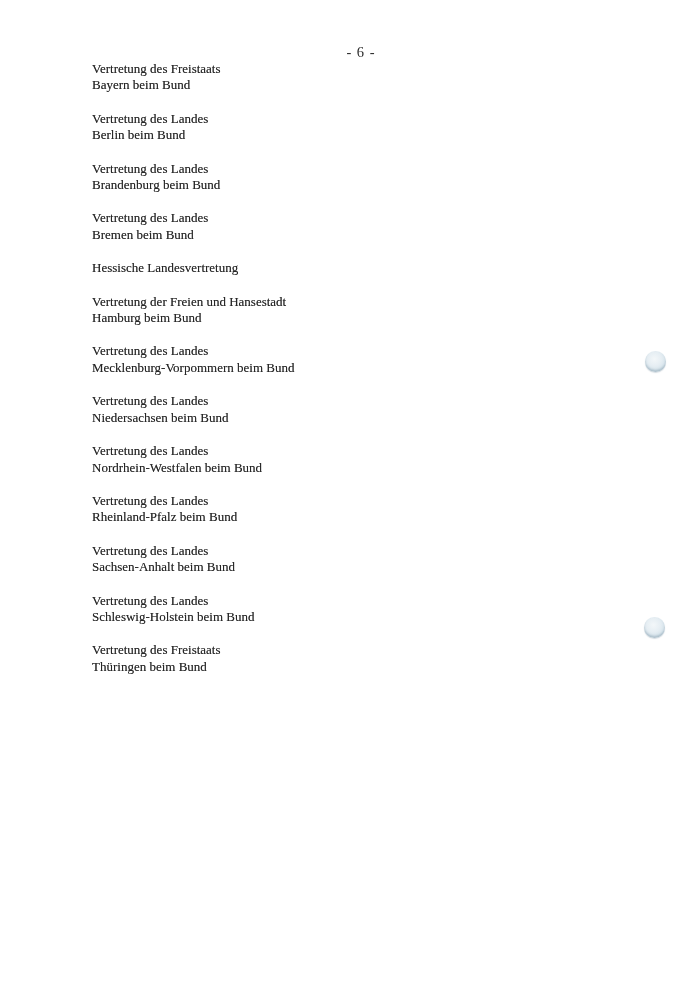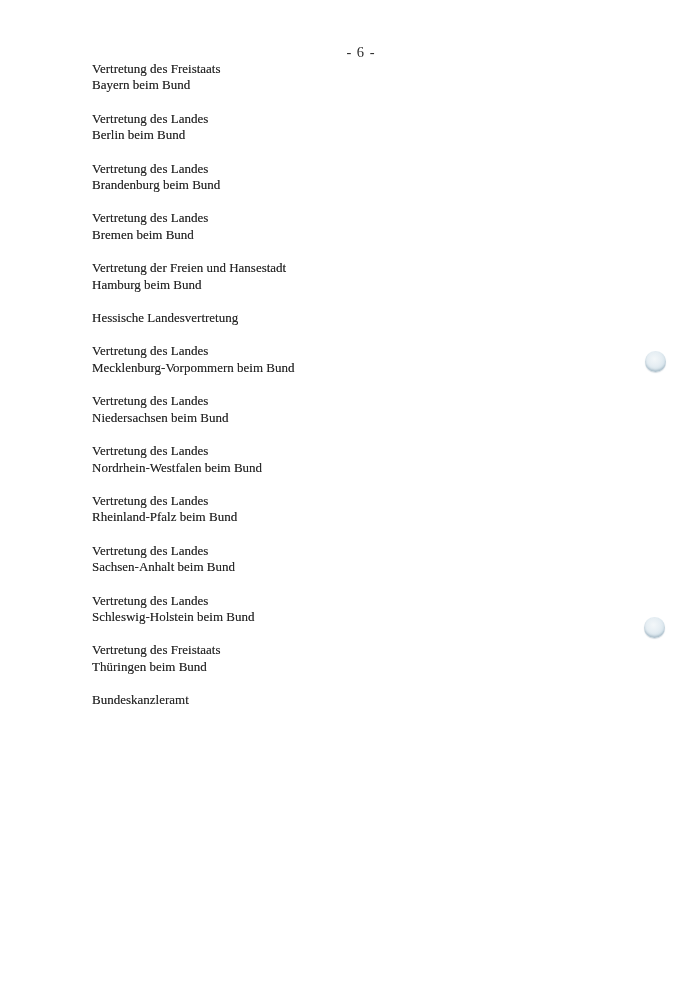--- a/index.html
+++ b/index.html
@@ -59,28 +59,27 @@
 <div class="page">
 
   <div class="page-number">- 6 -</div>
 
   <div class="entries">
 
   <p class="entry">Vertretung des Freistaats<br>Bayern beim Bund</p>
       <p class="entry">Vertretung des Landes<br>Berlin beim Bund</p>
       <p class="entry">Vertretung des Landes<br>Brandenburg beim Bund</p>
       <p class="entry">Vertretung des Landes<br>Bremen beim Bund</p>
+      <p class="entry">Hessische Landesvertretung</p>
       <p class="entry">Vertretung der Freien und Hansestadt<br>Hamburg beim Bund</p>
-      <p class="entry">Hessische Landesvertretung</p>
       <p class="entry">Vertretung des Landes<br>Mecklenburg-Vorpommern beim Bund</p>
       <p class="entry">Vertretung des Landes<br>Niedersachsen beim Bund</p>
       <p class="entry">Vertretung des Landes<br>Nordrhein-Westfalen beim Bund</p>
       <p class="entry">Vertretung des Landes<br>Rheinland-Pfalz beim Bund</p>
       <p class="entry">Vertretung des Landes<br>Sachsen-Anhalt beim Bund</p>
       <p class="entry">Vertretung des Landes<br>Schleswig-Holstein beim Bund</p>
       <p class="entry">Vertretung des Freistaats<br>Thüringen beim Bund</p>
-      <p class="entry">Bundeskanzleramt</p>
     </div>
 
   <span class="punch-hole hole-1"></span>
   <span class="punch-hole hole-2"></span>
 
 </div>
 
 </body></html>

